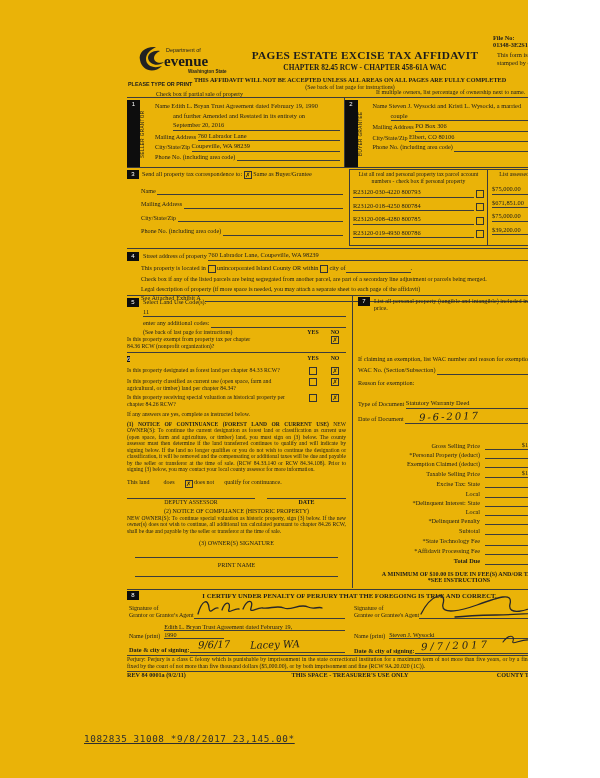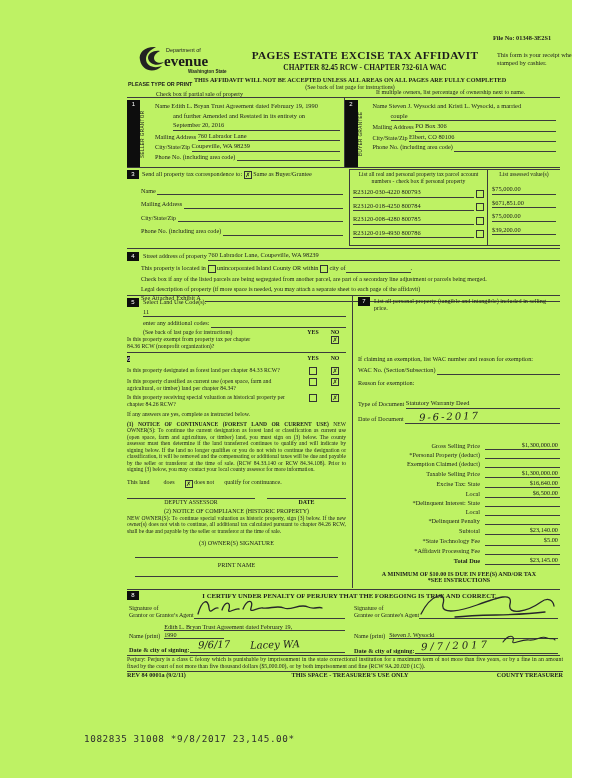--- a/index.html
+++ b/index.html
@@ -1,16 +1,16 @@
 <!DOCTYPE html>
 <html><head>
 <meta charset="utf-8">
 <style>
   html,body{margin:0;padding:0;background:#ffffff;}
-  .page{position:relative;width:572px;height:778px;background:#bef264;overflow:hidden;
+  .page{position:relative;width:528px;height:778px;background:#eab308;overflow:hidden;
         font-family:"Liberation Serif",serif;color:#1c1c1c;}
   .abs{position:absolute;}
   .b{font-weight:bold;}
   .ctr{text-align:center;}
   .row{display:flex;align-items:flex-end;}
   .u{border-bottom:0.8px solid #3c3c3c;}
   .grow{flex:1;}
   .cb{display:inline-block;width:6px;height:6px;border:0.9px solid #333;font-size:6.2px;
       line-height:5.5px;text-align:center;vertical-align:middle;flex:none;overflow:hidden;}
   .secbox{background:#0d0d0d;color:#fff;font-size:6px;line-height:9px;width:12px;height:9px;
@@ -53,21 +53,21 @@
       <path d="M4,16 C2,8 10,2 20,3 C14,6 10,10 10,15 C10,22 18,25 26,22 C18,30 6,27 4,16 Z" fill="#222"></path>
       <path d="M12,14 C12,9 18,6 24,7 C20,9 18,11 18,14 C18,18 23,20 28,18 C23,23 13,21 12,14 Z" fill="#222"></path>
       <text x="30" y="8" font-size="5.5" font-family="Liberation Sans, sans-serif" fill="#222">Department of</text>
       <text x="28" y="22" font-size="15" font-weight="bold" font-family="Liberation Serif, serif" fill="#1a1a1a">evenue</text>
       <text x="52" y="29" font-size="4.6" font-weight="bold" font-family="Liberation Sans, sans-serif" fill="#222">Washington State</text>
     </svg>
   </div>
   <div class="abs b" style="left:128px;top:81px;font-size:5.4px;font-family:'Liberation Sans',sans-serif;">PLEASE TYPE OR PRINT</div>
 
   <div class="abs ctr b" style="left:235px;top:49px;width:260px;font-size:11.3px;letter-spacing:0.3px;">PAGES ESTATE EXCISE TAX AFFIDAVIT</div>
-  <div class="abs ctr b" style="left:235px;top:63px;width:260px;font-size:7.4px;">CHAPTER 82.45 RCW - CHAPTER 732-61A WAC</div>
+  <div class="abs ctr b" style="left:235px;top:63px;width:260px;font-size:7.4px;">CHAPTER 82.45 RCW - CHAPTER 458-61A WAC</div>
   <div class="abs" style="left:497px;top:51px;width:82px;font-size:6.3px;line-height:7.5px;">This form is your receipt when stamped by cashier.</div>
   <div class="abs ctr b" style="left:130px;top:76px;width:440px;font-size:6.2px;">THIS AFFIDAVIT WILL NOT BE ACCEPTED UNLESS ALL AREAS ON ALL PAGES ARE FULLY COMPLETED</div>
   <div class="abs ctr" style="left:130px;top:83.5px;width:440px;font-size:5.8px;">(See back of last page for instructions)</div>
   <div class="abs" style="left:156px;top:91px;font-size:6px;">Check box if partial sale of property</div>
   <div class="abs" style="left:376px;top:89px;font-size:6px;">If multiple owners, list percentage of ownership next to name.</div>
 
   <div class="abs hline" style="left:127px;top:97px;width:433px;height:70px;display:flex;">
 
     <div style="width:217px;display:flex;padding-top:2px;">
       <div class="secbar">1</div>
@@ -392,15 +392,15 @@
     </div>
   </div>
 
   <div class="abs" style="left:127px;top:656px;width:436px;font-size:5.8px;line-height:6.8px;text-align:justify;border-bottom:0.9px solid #3c3c3c;padding-bottom:1px;">Perjury:  Perjury is a class C felony which is punishable by imprisonment in the state correctional institution for a maximum term of not more than five years, or by a fine in an amount fixed by the court of not more than five thousand dollars ($5,000.00), or by both imprisonment and fine (RCW 9A.20.020 (1C)).</div>
   <div class="abs row" style="left:127px;top:671px;width:436px;font-size:6.2px;align-items:flex-start;">
     <span class="b" style="width:130px;">REV 84 0001a (9/2/11)</span>
     <span class="grow ctr b">THIS SPACE - TREASURER'S USE ONLY</span>
     <span class="b" style="width:120px;text-align:right;">COUNTY TREASURER</span>
   </div>
 
-  <div class="abs" style="left:84px;top:733px;font-family:'DejaVu Sans Mono',monospace;font-size:9.3px;letter-spacing:0.6px;color:#2e2e2e;">1082835 31008 *9/8/2017 23,145.00*</div>
+  <div class="abs" style="left:84px;top:733px;font-family:'DejaVu Sans Mono',monospace;font-size:9.3px;letter-spacing:0.6px;color:#2e2e2e;text-decoration:underline;">1082835 31008 *9/8/2017 23,145.00*</div>
 
 </div>
 
 </body></html>

